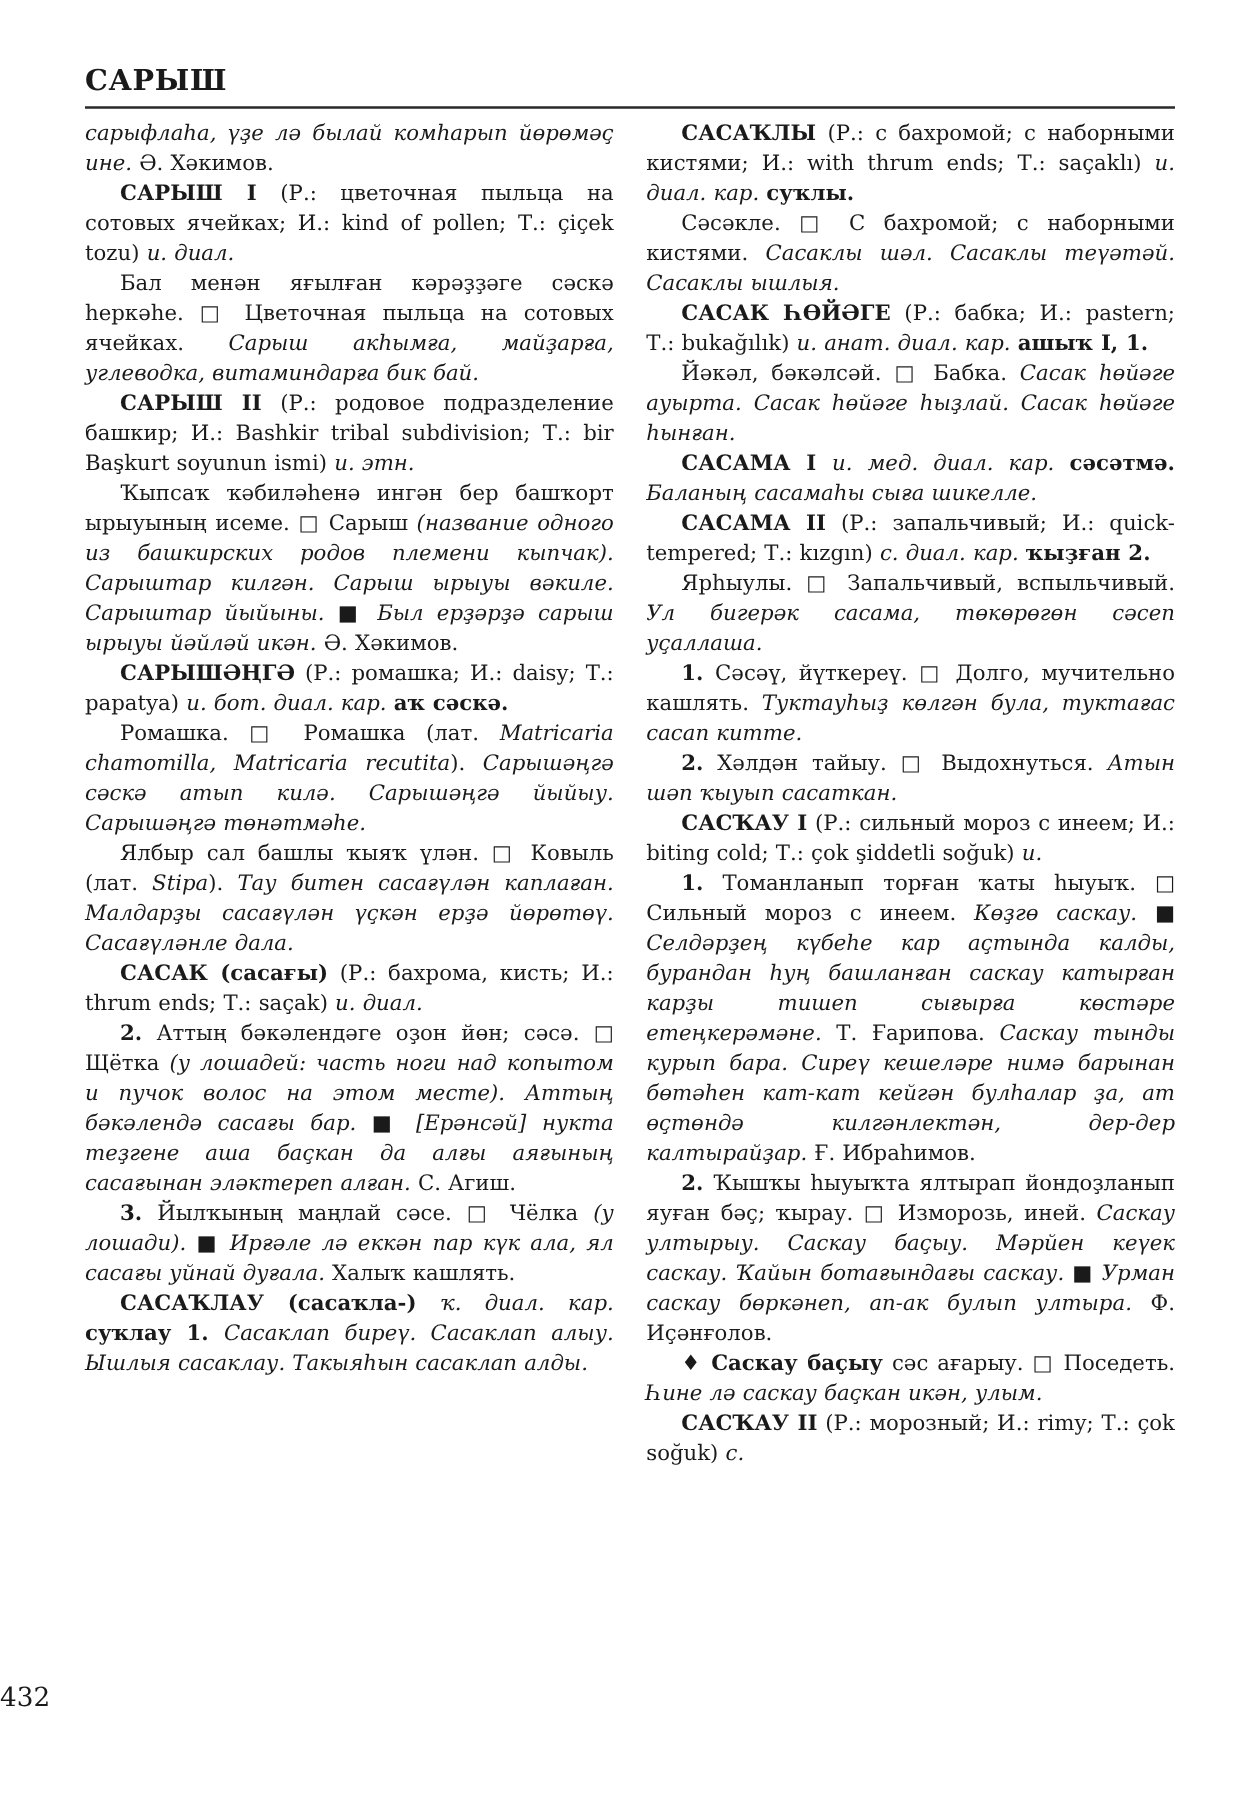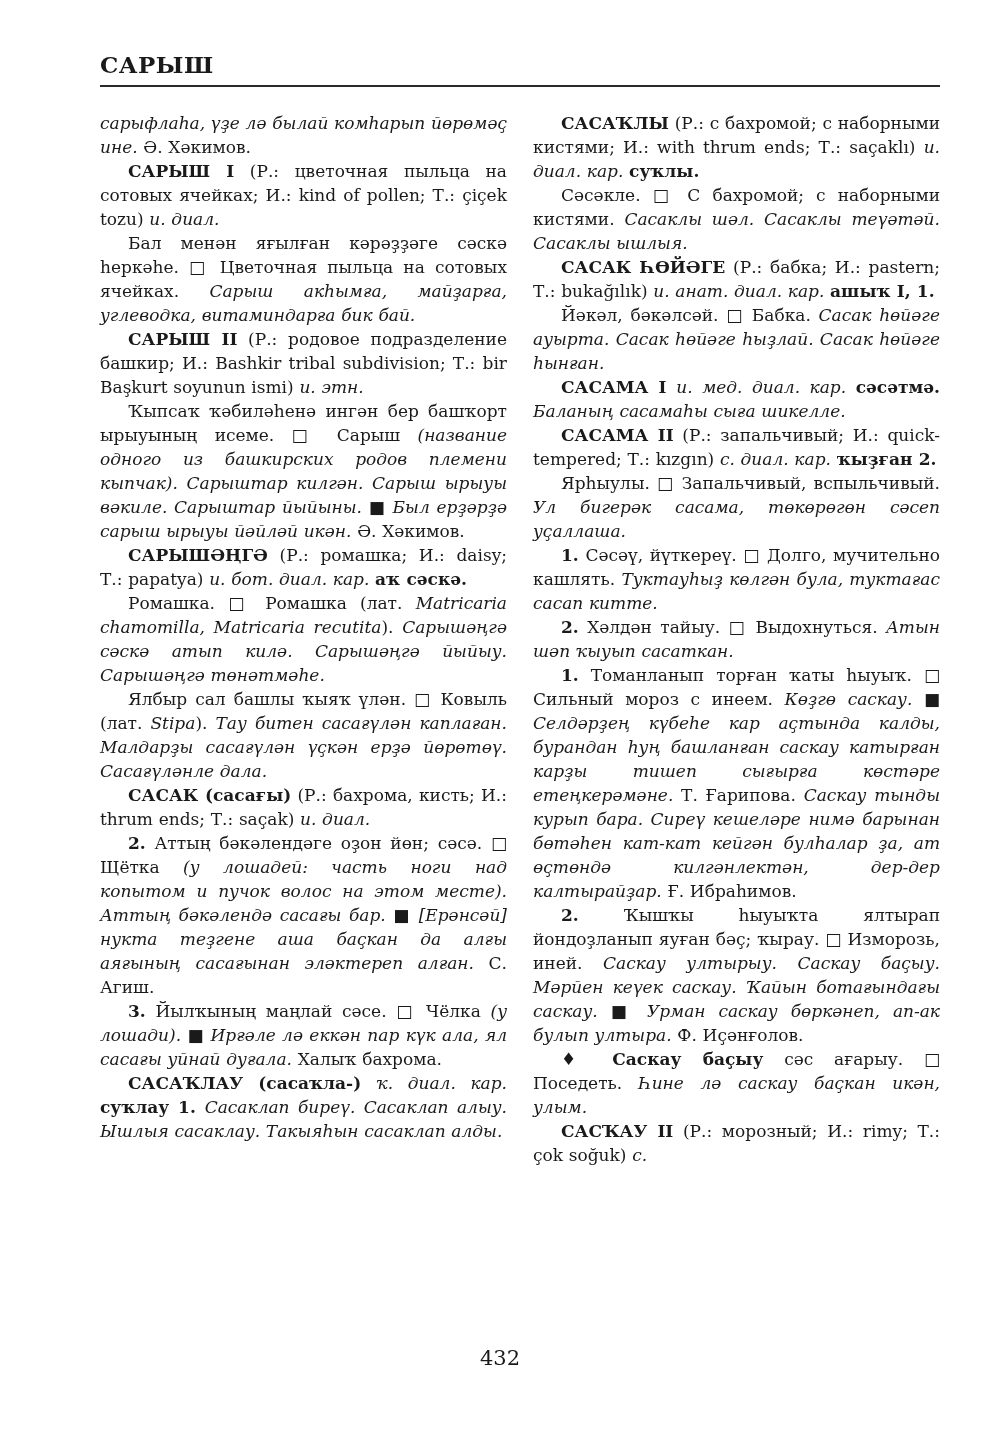--- a/index.html
+++ b/index.html
@@ -7,39 +7,39 @@
     padding: 0;
     background: #ffffff;
   }
   .page {
     position: relative;
     width: 1000px;
     height: 1452px;
     background: #ffffff;
     color: #1a1a1a;
     box-sizing: border-box;
-    padding: 52px 60px 0 100px;
+    padding: 52px 60px 0 68px;
     font-family: "DejaVu Serif", "Liberation Serif", serif;
     overflow: hidden;
   }
   .running-head {
     font-weight: bold;
     font-size: 23px;
     letter-spacing: 0.5px;
     line-height: 1.1;
   }
   .header-rule {
     border: none;
     border-top: 2px solid #2a2a2a;
     margin: 8px 0 0 0;
   }
   .columns {
     display: flex;
     gap: 26px;
-    margin-top: 24px;
+    margin-top: 8px;
   }
   .column {
     width: 423px;
   }
   p.para {
     margin: 0;
     text-align: justify;
     font-size: 17px;
     line-height: 24px;
     word-spacing: 0.3px;
@@ -47,21 +47,20 @@
   p.para.indent {
     text-indent: 28px;
   }
   .b  { font-weight: bold; }
   .i  { font-style: italic; }
   .page-number {
     position: absolute;
     left: 0;
     right: 0;
     top: 1346px;
-    text-align: center;
     font-size: 21px;
     color: #1a1a1a;
   }
 </style>
 </head>
 <body>
 
 <div class="page">
 
   <div class="running-head">САРЫШ</div>
@@ -73,33 +72,34 @@
         <p class="para"><span class="i">сарыфлаһа, үҙе лә былай комһарып йөрөмәҫ ине.</span><span> Ә. Хәкимов.</span></p>
         <p class="para indent"><span class="b">САРЫШ I</span><span> (Р.: цветочная пыльца на сотовых ячейках; И.: kind of pollen; Т.: çiçek tozu) </span><span class="i">и. диал.</span></p>
         <p class="para indent"><span>Бал менән яғылған кәрәҙҙәге сәскә һеркәһе. □ Цветочная пыльца на сотовых ячейках. </span><span class="i">Сарыш акһымға, майҙарға, углеводка, витаминдарға бик бай.</span></p>
         <p class="para indent"><span class="b">САРЫШ II</span><span> (Р.: родовое подразделение башкир; И.: Bashkir tribal subdivision; Т.: bir Başkurt soyunun ismi) </span><span class="i">и. этн.</span></p>
         <p class="para indent"><span>Ҡыпсаҡ ҡәбиләһенә ингән бер башҡорт ырыуының исеме. □ Сарыш </span><span class="i">(название одного из башкирских родов племени кыпчак). Сарыштар килгән. Сарыш ырыуы вәкиле. Сарыштар йыйыны. </span><span>■ </span><span class="i">Был ерҙәрҙә сарыш ырыуы йәйләй икән. </span><span>Ә. Хәкимов.</span></p>
         <p class="para indent"><span class="b">САРЫШӘҢГӘ</span><span> (Р.: ромашка; И.: daisy; Т.: papatya) </span><span class="i">и. бот. диал. кар. </span><span class="b">аҡ сәскә.</span></p>
         <p class="para indent"><span>Ромашка. □ Ромашка (лат. </span><span class="i">Matricaria chamomilla, Matricaria recutita</span><span>). </span><span class="i">Сарышәңгә сәскә атып килә. Сарышәңгә йыйыу. Сарышәңгә төнәтмәһе.</span></p>
         <p class="para indent"><span>Ялбыр сал башлы ҡыяҡ үлән. □ Ковыль (лат. </span><span class="i">Stipa</span><span>). </span><span class="i">Тау битен сасағүлән каплаған. Малдарҙы сасағүлән үҫкән ерҙә йөрөтөү. Сасағүләнле дала.</span></p>
         <p class="para indent"><span class="b">САСАК (сасағы)</span><span> (Р.: бахрома, кисть; И.: thrum ends; Т.: saçak) </span><span class="i">и. диал.</span></p>
         <p class="para indent"><span class="b">2.</span><span> Аттың бәкәлендәге оҙон йөн; сәсә. □ Щётка </span><span class="i">(у лошадей: часть ноги над копытом и пучок волос на этом месте). Аттың бәкәлендә сасағы бар. </span><span>■ </span><span class="i">[Ерәнсәй] нукта теҙгене аша баҫкан да алғы аяғының сасағынан эләктереп алған. </span><span>С. Агиш.</span></p>
-        <p class="para indent"><span class="b">3.</span><span> Йылҡының маңлай сәсе. □ Чёлка </span><span class="i">(у лошади). </span><span>■ </span><span class="i">Ирғәле лә еккән пар күк ала, ял сасағы уйнай дуғала. </span><span>Халыҡ бахрома.</span></p>
+        <p class="para indent"><span class="b">3.</span><span> Йылҡының маңлай сәсе. □ Чёлка </span><span class="i">(у лошади). </span><span>■ </span><span class="i">Ирғәле лә еккән пар күк ала, ял сасағы уйнай дуғала. </span><span>Халыҡ кашлять.</span></p>
         <p class="para indent"><span class="b">САСАҠЛАУ (сасаҡла-) </span><span class="i">ҡ. диал. кар. </span><span class="b">суҡлау 1. </span><span class="i">Сасаклап биреү. Сасаклап алыу. Ышлыя сасаклау. Такыяһын сасаклап алды.</span></p>
       </div>
     <div class="column">
         <p class="para indent"><span class="b">САСАҠЛЫ</span><span> (Р.: с бахромой; с наборными кистями; И.: with thrum ends; Т.: saçaklı) </span><span class="i">и. диал. кар. </span><span class="b">суҡлы.</span></p>
         <p class="para indent"><span>Сәсәкле. □ С бахромой; с наборными кистями. </span><span class="i">Сасаклы шәл. Сасаклы теүәтәй. Сасаклы ышлыя.</span></p>
         <p class="para indent"><span class="b">САСАК ҺӨЙӘГЕ</span><span> (Р.: бабка; И.: pastern; Т.: bukağılık) </span><span class="i">и. анат. диал. кар. </span><span class="b">ашыҡ I, 1.</span></p>
         <p class="para indent"><span>Йәкәл, бәкәлсәй. □ Бабка. </span><span class="i">Сасак һөйәге ауырта. Сасак һөйәге һыҙлай. Сасак һөйәге һынған.</span></p>
         <p class="para indent"><span class="b">САСАМА I </span><span class="i">и. мед. диал. кар. </span><span class="b">сәсәтмә. </span><span class="i">Баланың сасамаһы сыға шикелле.</span></p>
         <p class="para indent"><span class="b">САСАМА II</span><span> (Р.: запальчивый; И.: quick-tempered; Т.: kızgın) </span><span class="i">с. диал. кар. </span><span class="b">ҡыҙған 2.</span></p>
         <p class="para indent"><span>Ярһыулы. □ Запальчивый, вспыльчивый. </span><span class="i">Ул бигерәк сасама, төкөрөгөн сәсеп уҫаллаша.</span></p>
         <p class="para indent"><span class="b">1.</span><span> Сәсәү, йүткереү. □ Долго, мучительно кашлять. </span><span class="i">Туктауһыҙ көлгән була, туктағас сасап китте.</span></p>
         <p class="para indent"><span class="b">2.</span><span> Хәлдән тайыу. □ Выдохнуться. </span><span class="i">Атын шәп ҡыуып сасаткан.</span></p>
+        <p class="para indent"><span class="b">САСҠАУ I</span><span> (Р.: сильный мороз с инеем; И.: biting cold; Т.: çok şiddetli soğuk) </span><span class="i">и.</span></p>
         <p class="para indent"><span class="b">1.</span><span> Томанланып торған ҡаты һыуыҡ. □ Сильный мороз с инеем. </span><span class="i">Көҙгө саскау. </span><span>■ </span><span class="i">Селдәрҙең күбеһе кар аҫтында калды, бурандан һуң башланған саскау катырған карҙы тишеп сығырға көстәре етеңкерәмәне. </span><span>Т. Ғарипова. </span><span class="i">Саскау тынды курып бара. Сиреү кешеләре нимә барынан бөтәһен кат-кат кейгән булһалар ҙа, ат өҫтөндә килгәнлектән, дер-дер калтырайҙар. </span><span>Ғ. Ибраһимов.</span></p>
         <p class="para indent"><span class="b">2.</span><span> Ҡышҡы һыуыҡта ялтырап йондоҙланып яуған бәҫ; ҡырау. □ Изморозь, иней. </span><span class="i">Саскау ултырыу. Саскау баҫыу. Мәрйен кеүек саскау. Ҡайын ботағындағы саскау. </span><span>■ </span><span class="i">Урман саскау бөркәнеп, ап-ак булып ултыра. </span><span>Ф. Иҫәнғолов.</span></p>
         <p class="para indent"><span>♦ </span><span class="b">Саскау баҫыу</span><span> сәс ағарыу. □ Поседеть. </span><span class="i">Һине лә саскау баҫкан икән, улым.</span></p>
         <p class="para indent"><span class="b">САСҠАУ II</span><span> (Р.: морозный; И.: rimy; Т.: çok soğuk) </span><span class="i">с.</span></p>
       </div>
   </div>
 
   <div class="page-number">432</div>
 
 </div>

